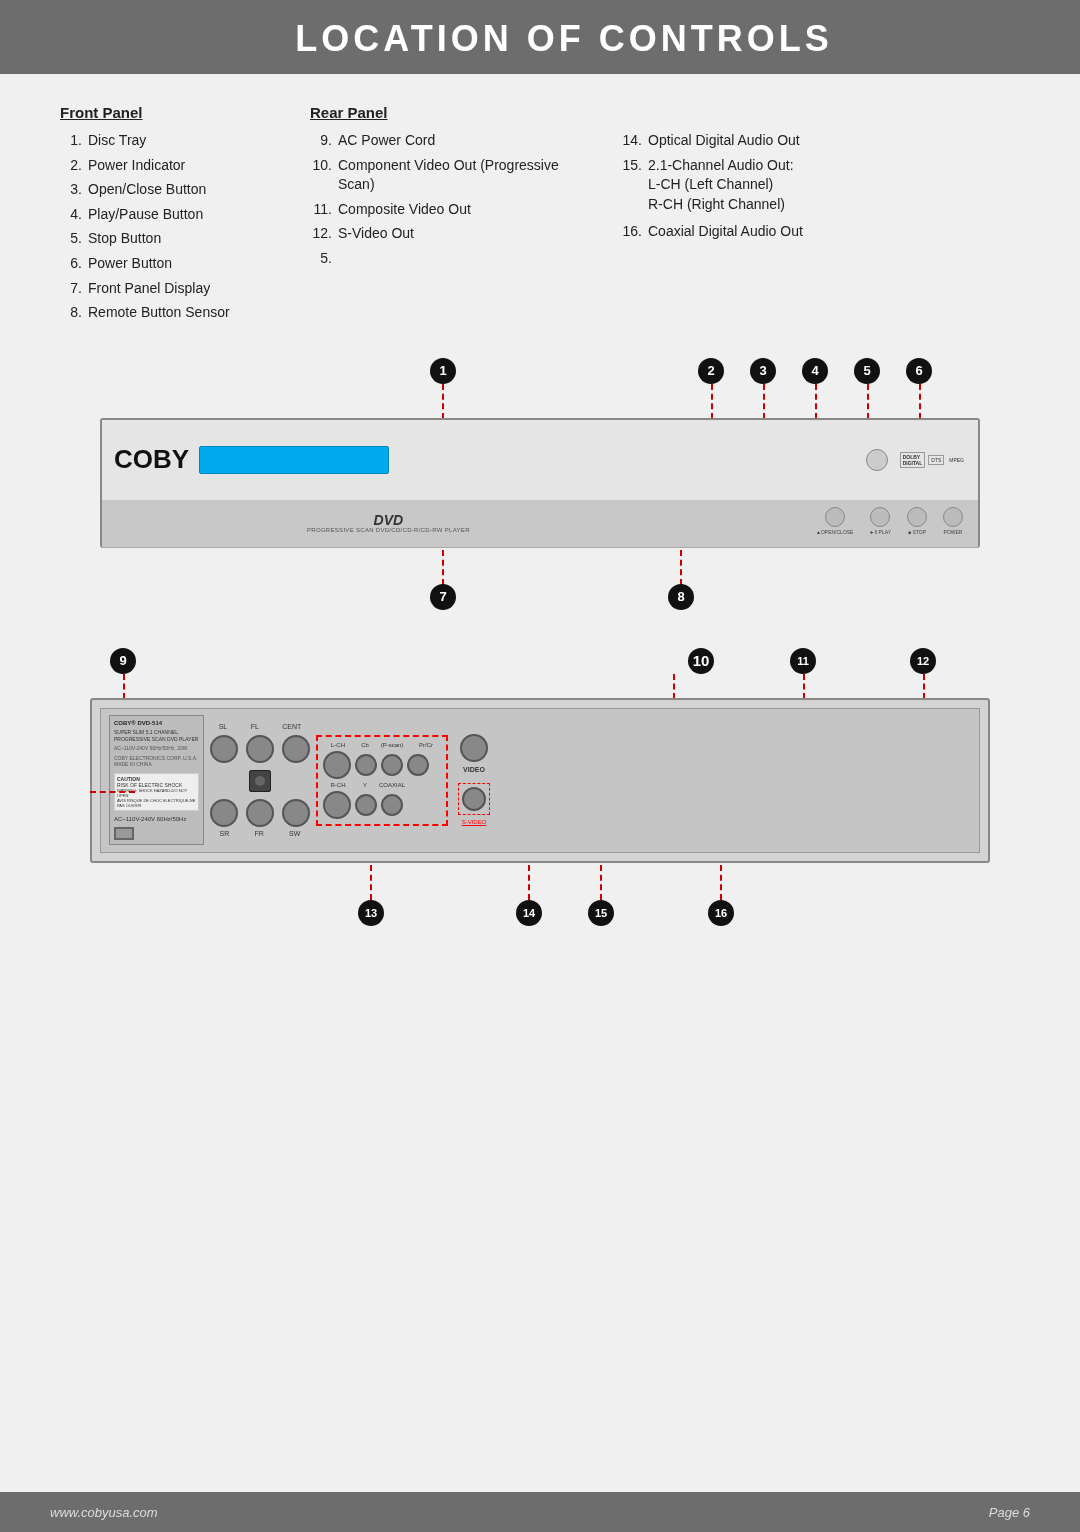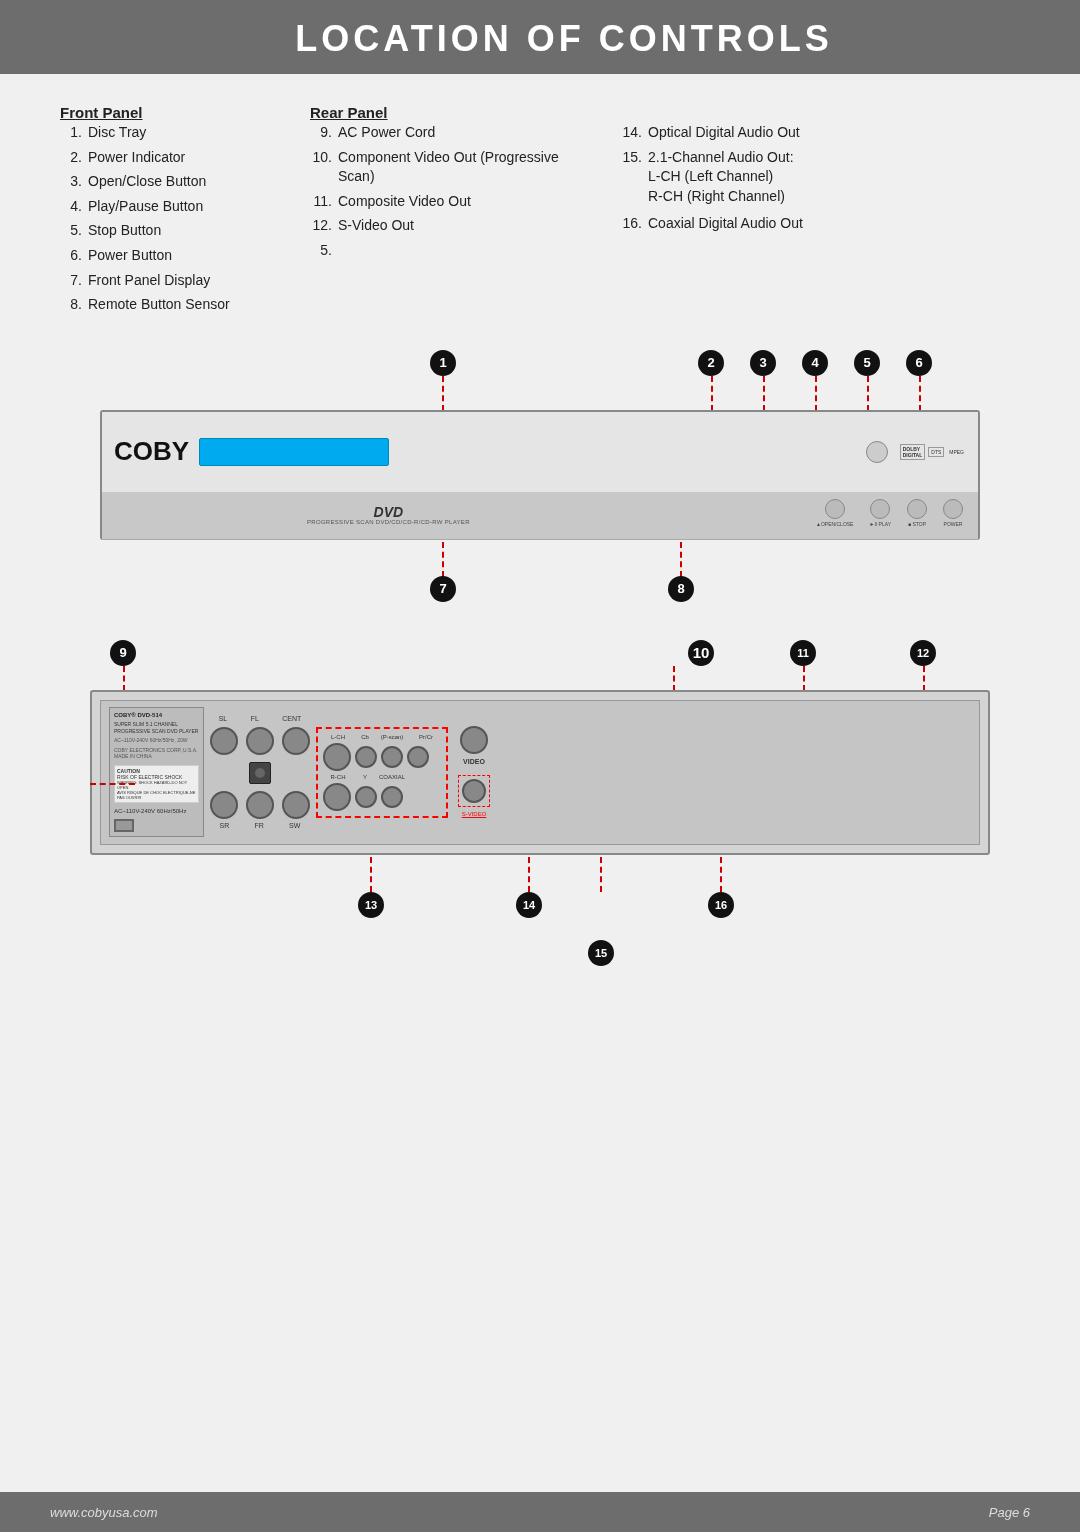--- a/index.html
+++ b/index.html
@@ -39,21 +39,21 @@
       display: grid;
       grid-template-columns: 220px 280px 1fr;
       gap: 0 30px;
       margin-bottom: 30px;
     }
 
     .col-panel h3 {
       font-size: 15px;
       font-weight: 900;
       text-decoration: underline;
-      margin-bottom: 2px;
+      margin-bottom: 10px;
     }
 
     .col-panel ol {
       list-style: none;
       padding: 0;
     }
 
     .col-panel ol li {
       display: flex;
       gap: 6px;
@@ -393,21 +393,21 @@
       </div>
     </div>
 
     <div style="position:absolute; left:310px; top:217px; width:2px; height:35px; border-left:2px dashed #cc0000;"></div>
     <div class="callout" style="left:298px; top:252px; font-size:11px;">13</div>
 
     <div style="position:absolute; left:468px; top:217px; width:2px; height:35px; border-left:2px dashed #cc0000;"></div>
     <div class="callout" style="left:456px; top:252px; font-size:11px;">14</div>
 
     <div style="position:absolute; left:540px; top:217px; width:2px; height:35px; border-left:2px dashed #cc0000;"></div>
-    <div class="callout" style="left:528px; top:252px; font-size:11px;margin-top:48px;">15</div>
+    <div class="callout" style="left:528px; top:252px; font-size:11px;">15</div>
 
     <div style="position:absolute; left:660px; top:217px; width:2px; height:35px; border-left:2px dashed #cc0000;"></div>
     <div class="callout" style="left:648px; top:252px; font-size:11px;">16</div>
 
     <div style="position:absolute; left:30px; top:143px; width:45px; border-top:2px dashed #cc0000;"></div>
 
   </div>
 
 </div>
 

